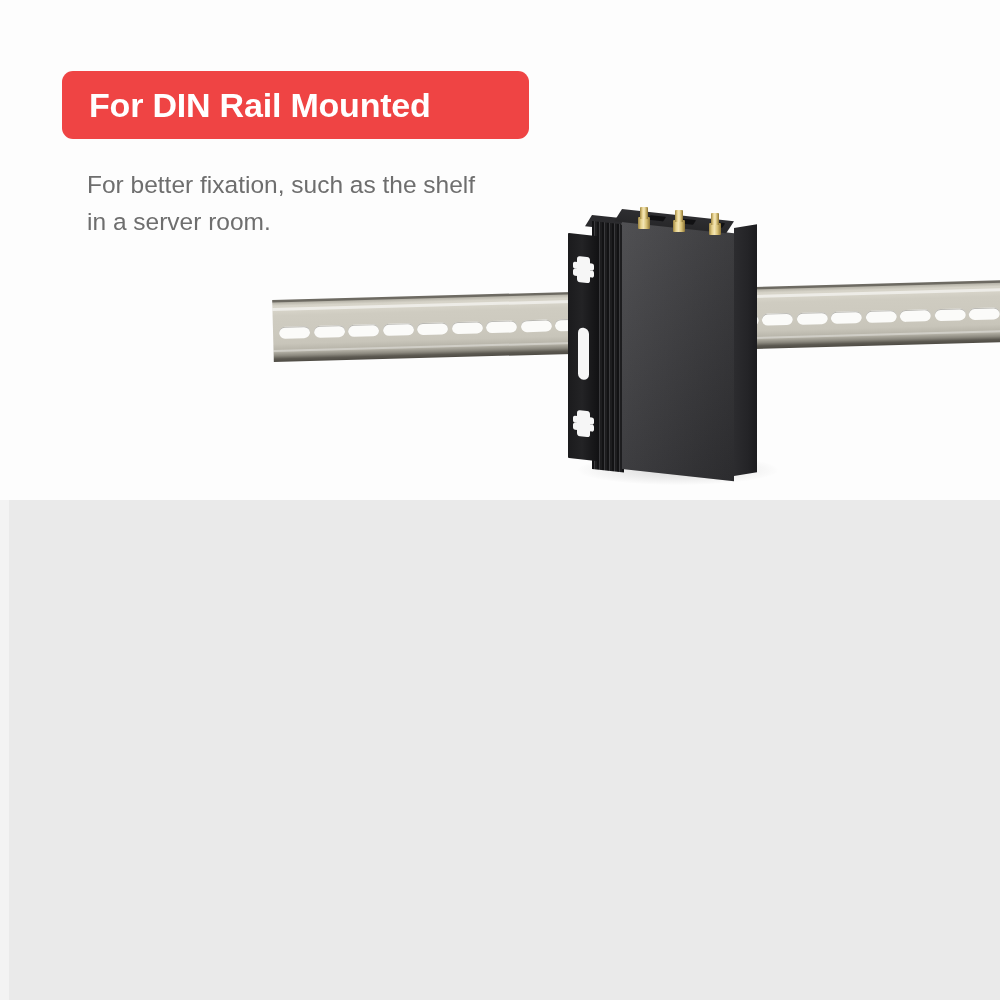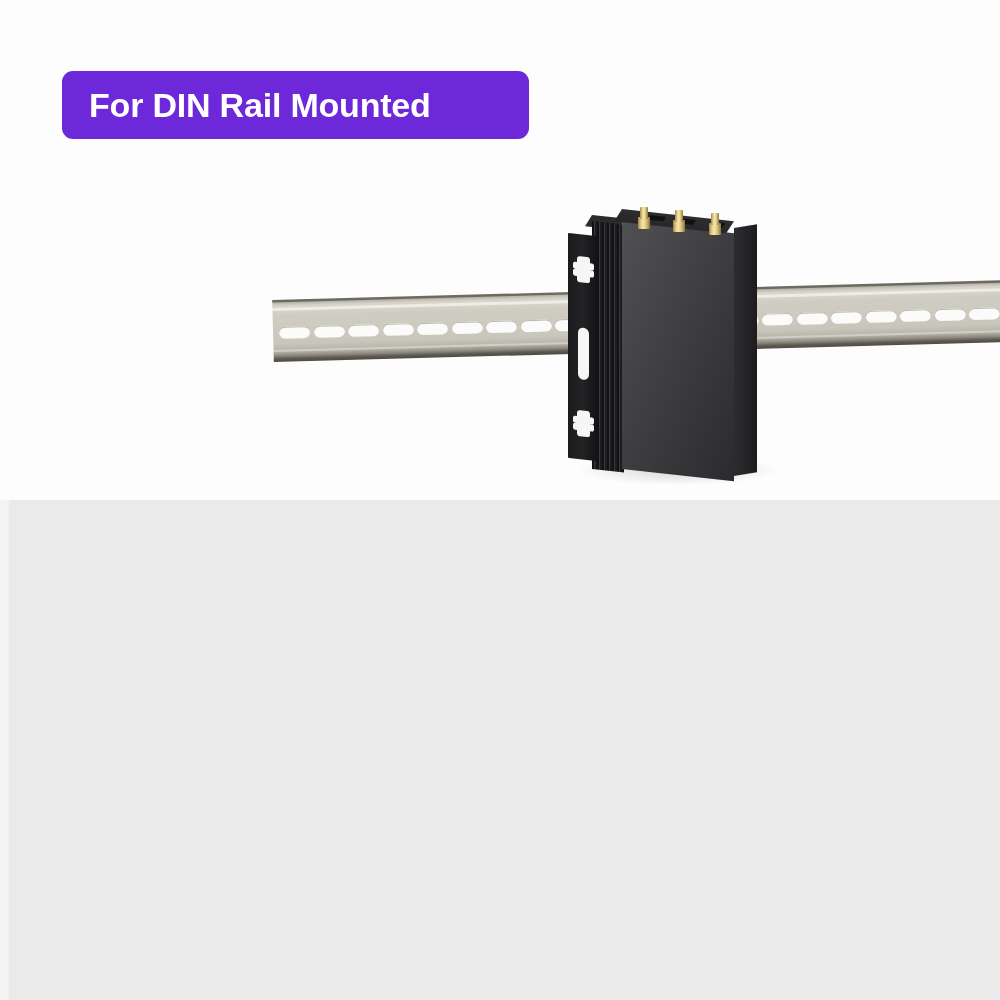--- a/index.html
+++ b/index.html
@@ -39,21 +39,21 @@
   #section-wall .edge-strip {
     position: absolute;
     left: 0; top: 0;
     width: 9px; height: 500px;
     background: #f3f3f3;
   }
 
   
   .badge {
     position: absolute;
-    background: #6d28d9;
+    background: #ef4444;
     border-radius: 11px;
     color: #ffffff;
     font-weight: bold;
     letter-spacing: -0.2px;
     display: flex;
     align-items: center;
     box-sizing: border-box;
   }
   #badge-din {
     left: 62px;
@@ -324,20 +324,22 @@
 </style>
 </head>
 <body>
 
 <div class="page">
 
   <div class="section" id="section-din">
 
     <div class="badge" id="badge-din">For DIN Rail Mounted</div>
 
+    <div class="body-text" id="text-din">For better fixation, such as the shelf
+in a server room.</div>
 
     <div class="din-rail">
       <div class="rail-face"></div>
       <div class="rail-highlight"></div>
       <div class="rail-lowline"></div>
       <div class="rail-slots" id="din-rail-slots">
           <div class="rail-slot" style="left: 6px;"></div>
           <div class="rail-slot" style="left: 40.5px;"></div>
           <div class="rail-slot" style="left: 75px;"></div>
           <div class="rail-slot" style="left: 109.5px;"></div>

